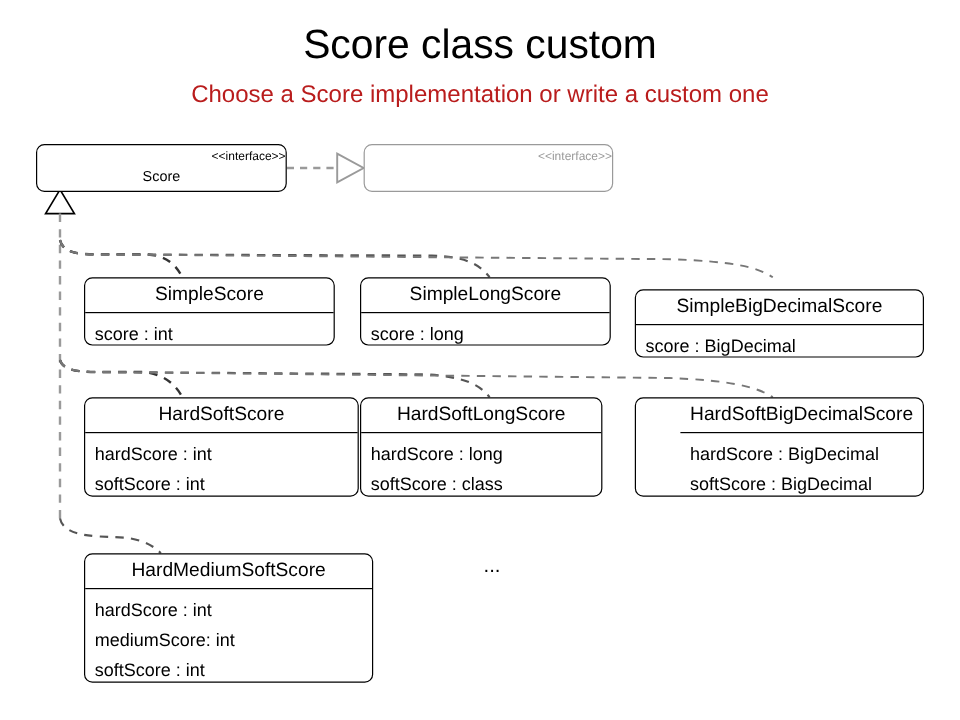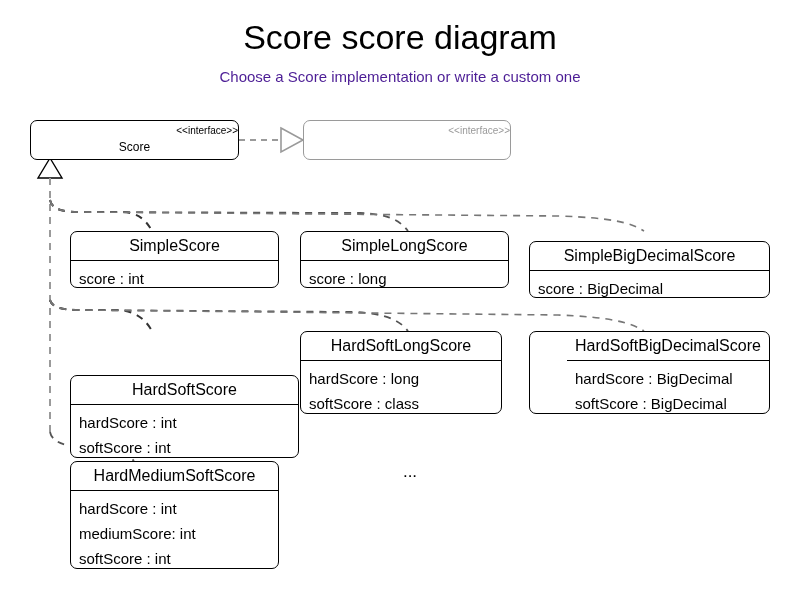--- a/index.html
+++ b/index.html
@@ -31,22 +31,22 @@
     font-size: 34px;
     color: #000000;
     letter-spacing: 0px;
   }
   .subtitle {
     position: absolute;
     left: 0;
     top: 68px;
     width: 800px;
     text-align: center;
-    font-size: 15px;
-    color: #4c1d95;
+    font-size: 20px;
+    color: #b91c1c;
   }
   .ellipsis {
     position: absolute;
     left: 390px;
     top: 462px;
     width: 40px;
     text-align: center;
     font-size: 17px;
     color: #000000;
   }
@@ -119,21 +119,21 @@
     <path d="M50,200 C52,210 64,212 80,212 L360,213 C390,214 400,221 408,231" fill="none" stroke="#555555" stroke-width="1.8" stroke-dasharray="7,6"></path>
     <path d="M50,200 C52,210 64,212 80,212 L560,216 C610,218 630,222 644,231" fill="none" stroke="#777777" stroke-width="1.6" stroke-dasharray="7,6"></path>
 
     <path d="M50,300 C52,308 64,310 80,310 L118,310 C136,311 146,320 152,331" fill="none" stroke="#333333" stroke-width="2" stroke-dasharray="7,6"></path>
     <path d="M50,300 C52,308 64,310 80,310 L355,312 C388,314 400,321 408,331" fill="none" stroke="#555555" stroke-width="1.8" stroke-dasharray="7,6"></path>
     <path d="M50,300 C52,308 64,310 80,310 L558,315 C608,317 630,322 644,331" fill="none" stroke="#777777" stroke-width="1.6" stroke-dasharray="7,6"></path>
 
     <path d="M50,432 C52,442 64,446 82,447 L104,448 C120,450 128,455 134,461" fill="none" stroke="#555555" stroke-width="1.8" stroke-dasharray="7,6"></path>
   </svg>
 
-  <div class="title">Score score diagram</div>
+  <div class="title">Score class custom</div>
   <div class="subtitle">Choose a Score implementation or write a custom one</div>
 
   <div class="uml-box" style="left:30px; top:120px; width:209px; height:40px;">
     <div class="iface-stereo">&lt;&lt;interface&gt;&gt;</div>
     <div class="iface-name">Score</div>
   </div>
 
   <div class="uml-box muted" style="left:303px; top:120px; width:208px; height:40px;">
     <div class="iface-stereo">&lt;&lt;interface&gt;&gt;</div>
   </div>
@@ -152,21 +152,21 @@
     </div>
   </div>
 
   <div class="uml-box" style="left:529px; top:241px; width:241px; height:57px;">
     <div class="cls-title">SimpleBigDecimalScore</div>
     <div class="cls-attrs">
       <div class="attr">score : BigDecimal</div>
     </div>
   </div>
 
-  <div class="uml-box" style="left:70px; top:331px; width:229px; height:83px;margin-top:44px;">
+  <div class="uml-box" style="left:70px; top:331px; width:229px; height:83px;">
     <div class="cls-title">HardSoftScore</div>
     <div class="cls-attrs">
       <div class="attr">hardScore : int</div>
       <div class="attr">softScore : int</div>
     </div>
   </div>
 
   <div class="uml-box" style="left:300px; top:331px; width:202px; height:83px;">
     <div class="cls-title">HardSoftLongScore</div>
     <div class="cls-attrs">
@@ -176,21 +176,21 @@
   </div>
 
   <div class="uml-box" style="left:529px; top:331px; width:241px; height:83px;padding-left:37px;">
     <div class="cls-title">HardSoftBigDecimalScore</div>
     <div class="cls-attrs">
       <div class="attr">hardScore : BigDecimal</div>
       <div class="attr">softScore : BigDecimal</div>
     </div>
   </div>
 
-  <div class="uml-box" style="left:70px; top:461px; width:209px; height:108px;">
+  <div class="uml-box" style="left:70px; top:461px; width:241px; height:108px;">
     <div class="cls-title">HardMediumSoftScore</div>
     <div class="cls-attrs">
       <div class="attr">hardScore : int</div>
       <div class="attr">mediumScore: int</div>
       <div class="attr">softScore : int</div>
     </div>
   </div>
 
   <div class="ellipsis">...</div>
 

